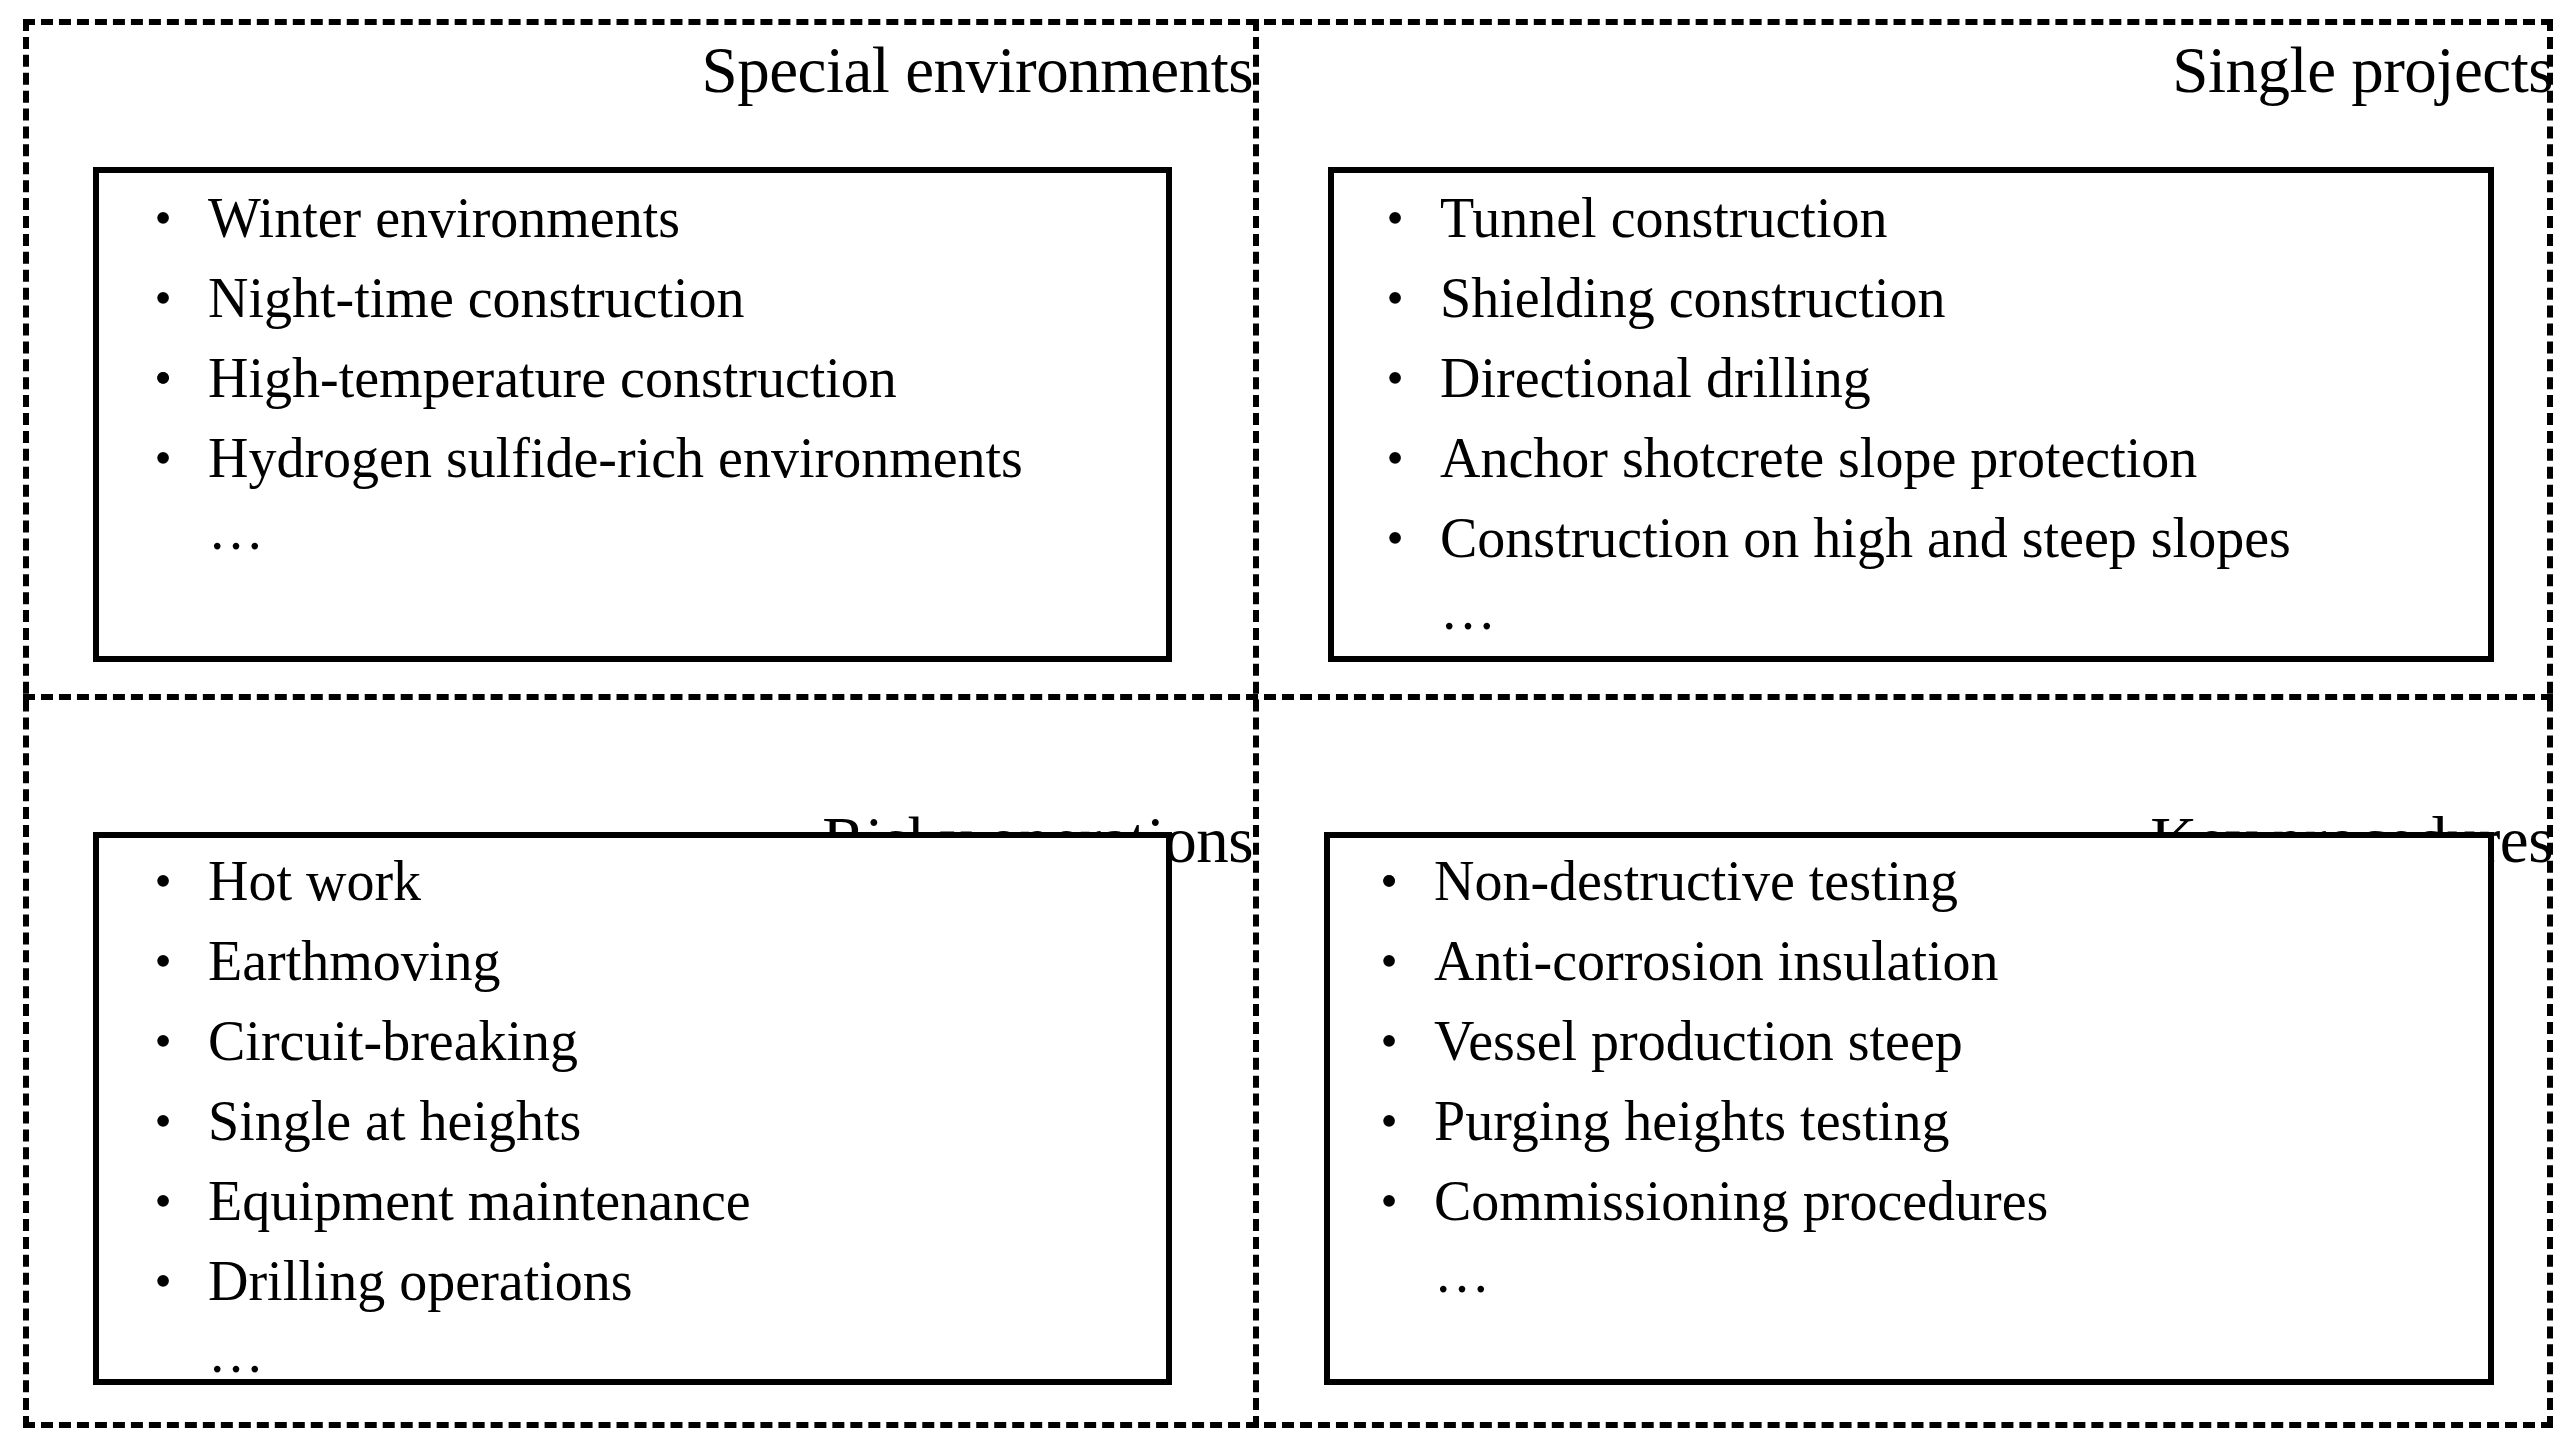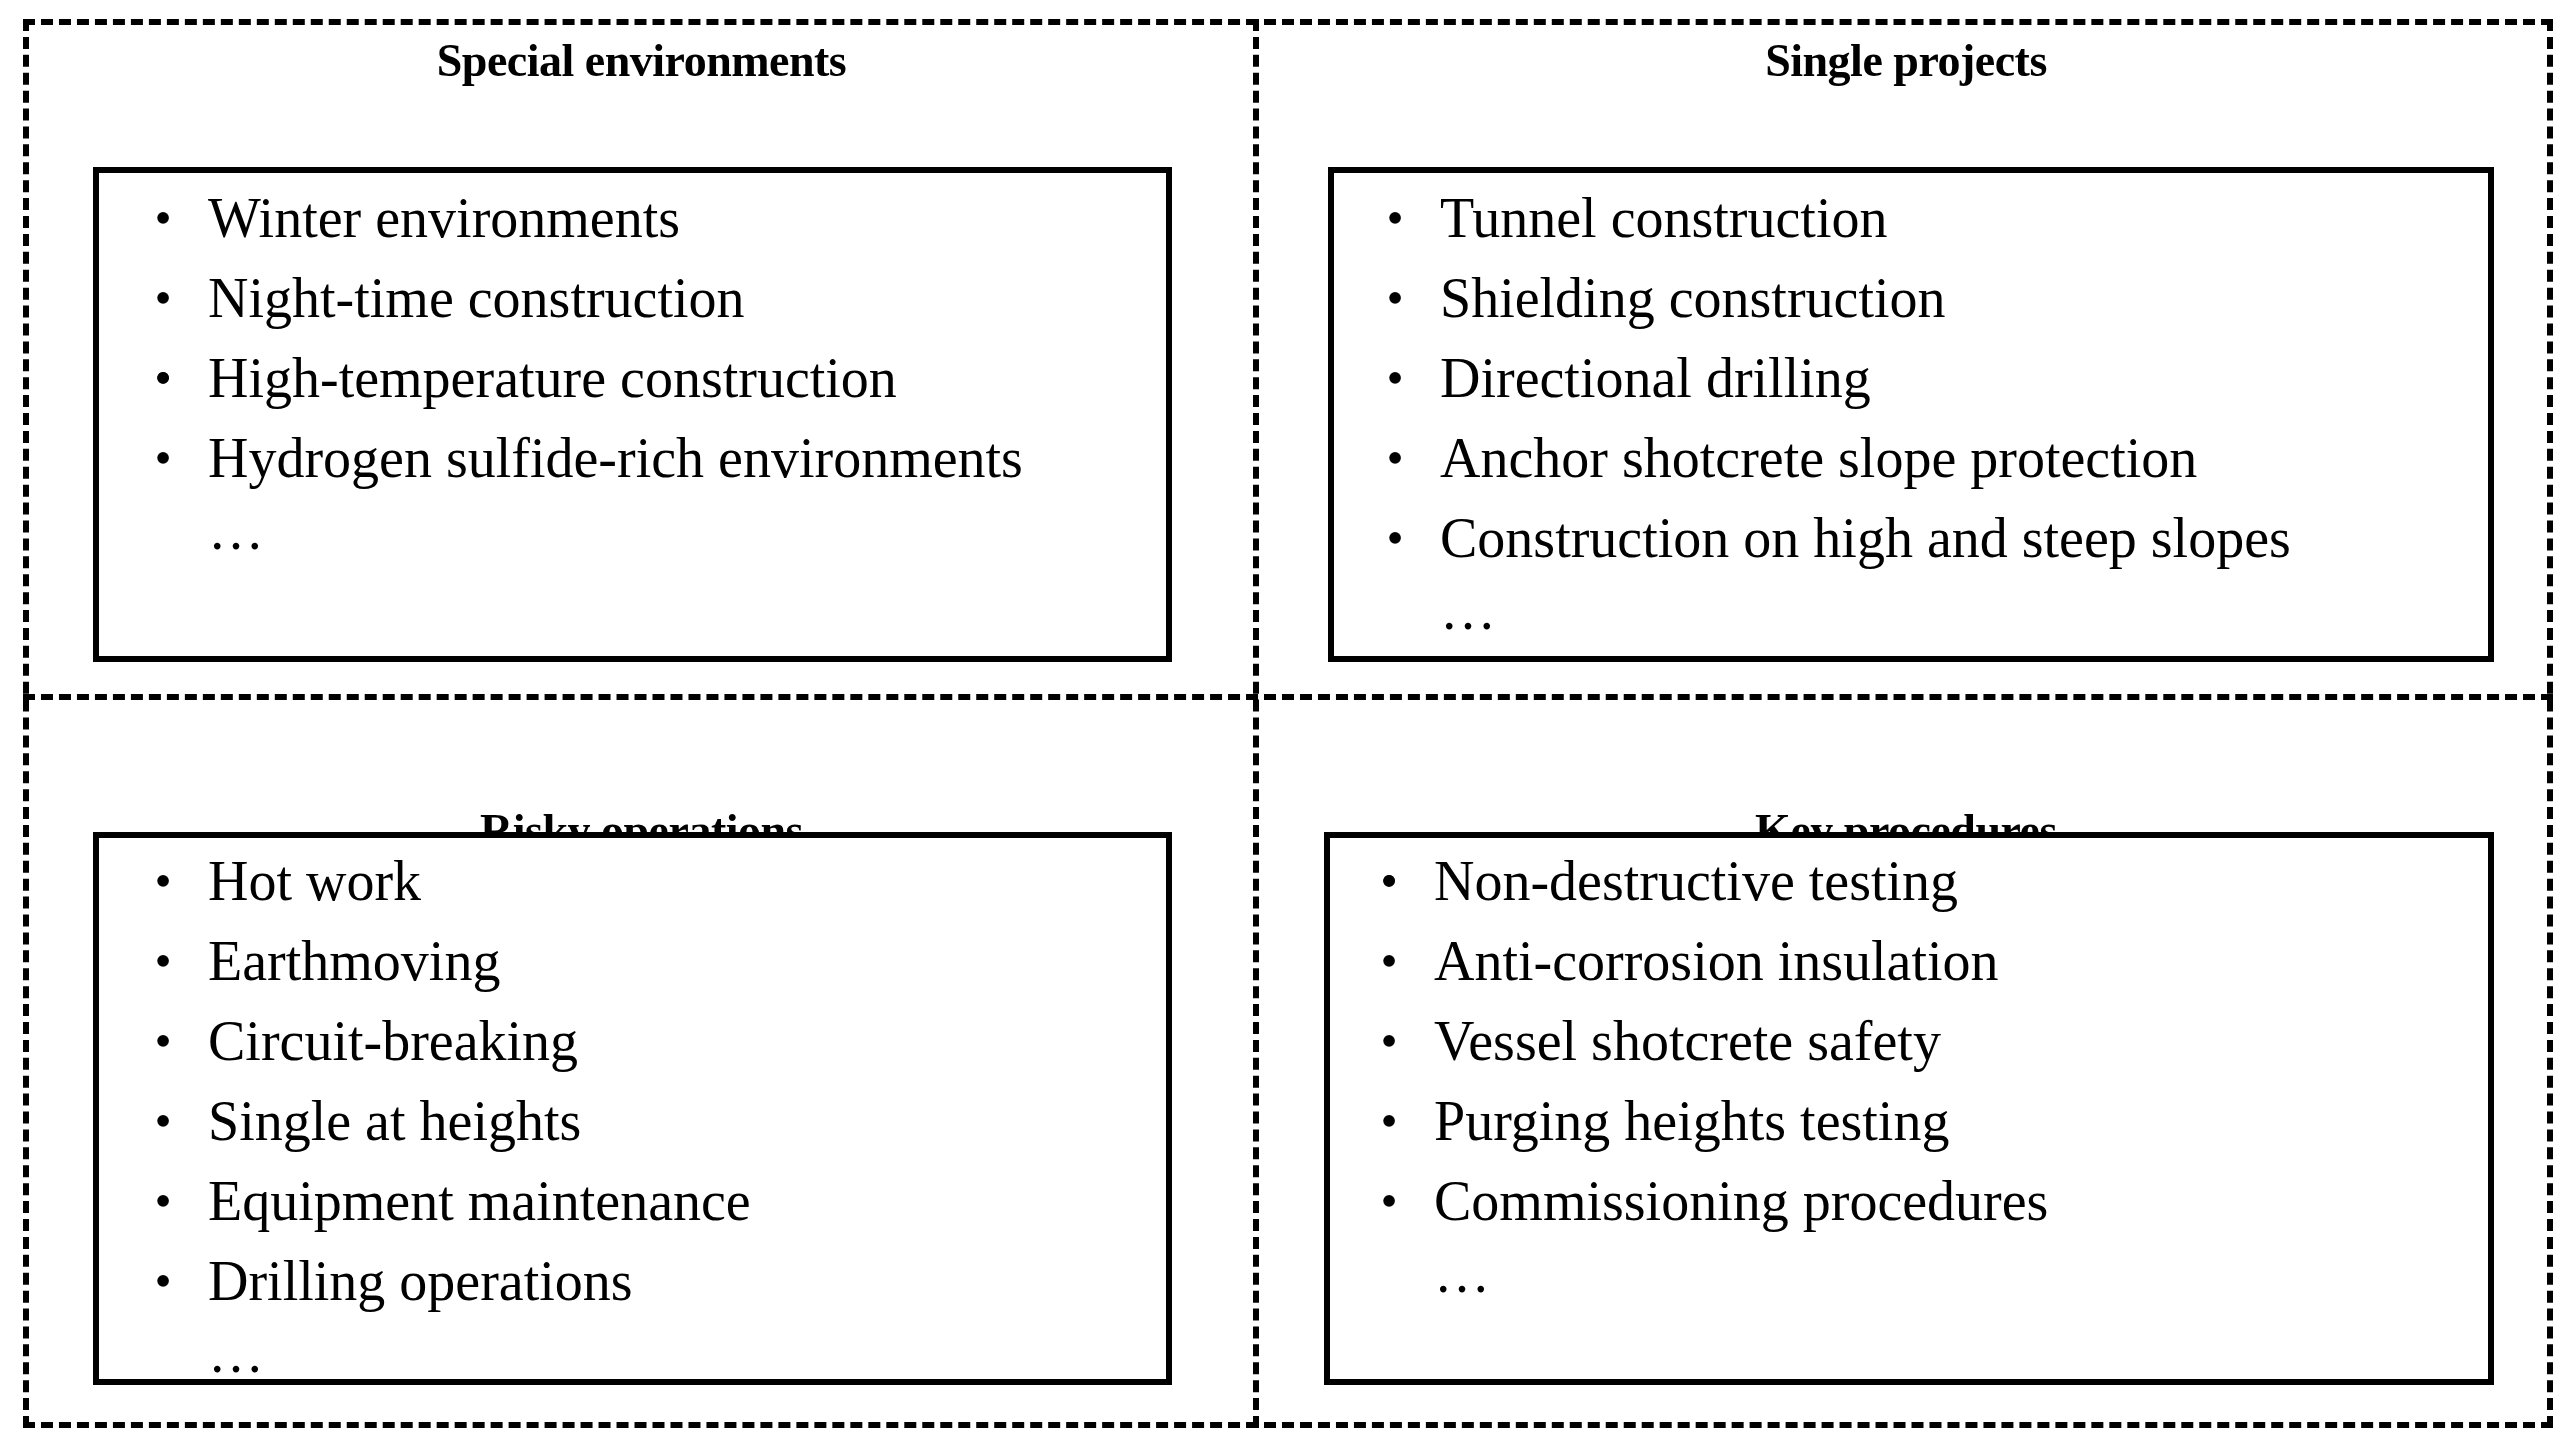--- a/index.html
+++ b/index.html
@@ -58,23 +58,23 @@
   }
   .q-tl { left: 30px;   top: 26px;  width: 1223px; height: 668px; }
   .q-tr { left: 1259px; top: 26px;  width: 1294px; height: 668px; }
   .q-bl { left: 30px;   top: 701px; width: 1223px; height: 728px; }
   .q-br { left: 1259px; top: 701px; width: 1294px; height: 728px; }
 
   .quad-title {
     position: absolute;
     left: 0;
     right: 0;
-    text-align: center;
-    font-weight: bold;
-    font-size: 46px;
+    text-align: right;
+    font-weight: normal;
+    font-size: 65px;
     line-height: 1;
     letter-spacing: -0.5px;
     white-space: nowrap;
   }
   .q-tl .quad-title,
   .q-tr .quad-title { top: 11.6px; }
   .q-bl .quad-title,
   .q-br .quad-title { top: 107px; }
 
   
@@ -235,21 +235,21 @@
         <li class="list-item">
           <span class="bullet">•</span>
           <span>Non-destructive testing</span>
         </li>
         <li class="list-item">
           <span class="bullet">•</span>
           <span>Anti-corrosion insulation</span>
         </li>
         <li class="list-item">
           <span class="bullet">•</span>
-          <span>Vessel shotcrete safety</span>
+          <span>Vessel production steep</span>
         </li>
         <li class="list-item">
           <span class="bullet">•</span>
           <span>Purging heights testing</span>
         </li>
         <li class="list-item">
           <span class="bullet">•</span>
           <span>Commissioning procedures</span>
         </li>
         <li class="list-ellipsis">…</li>

